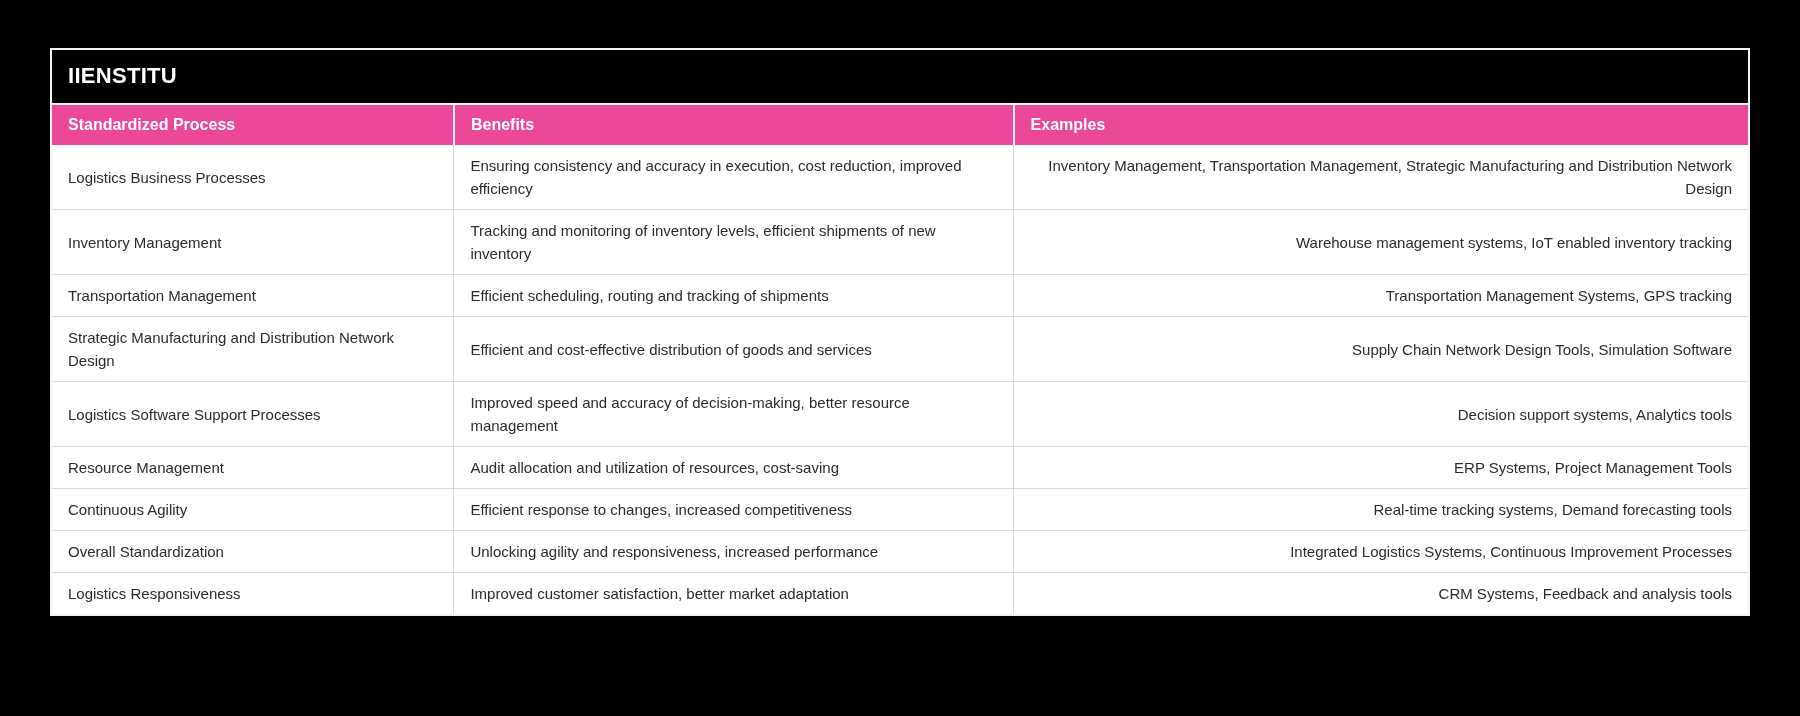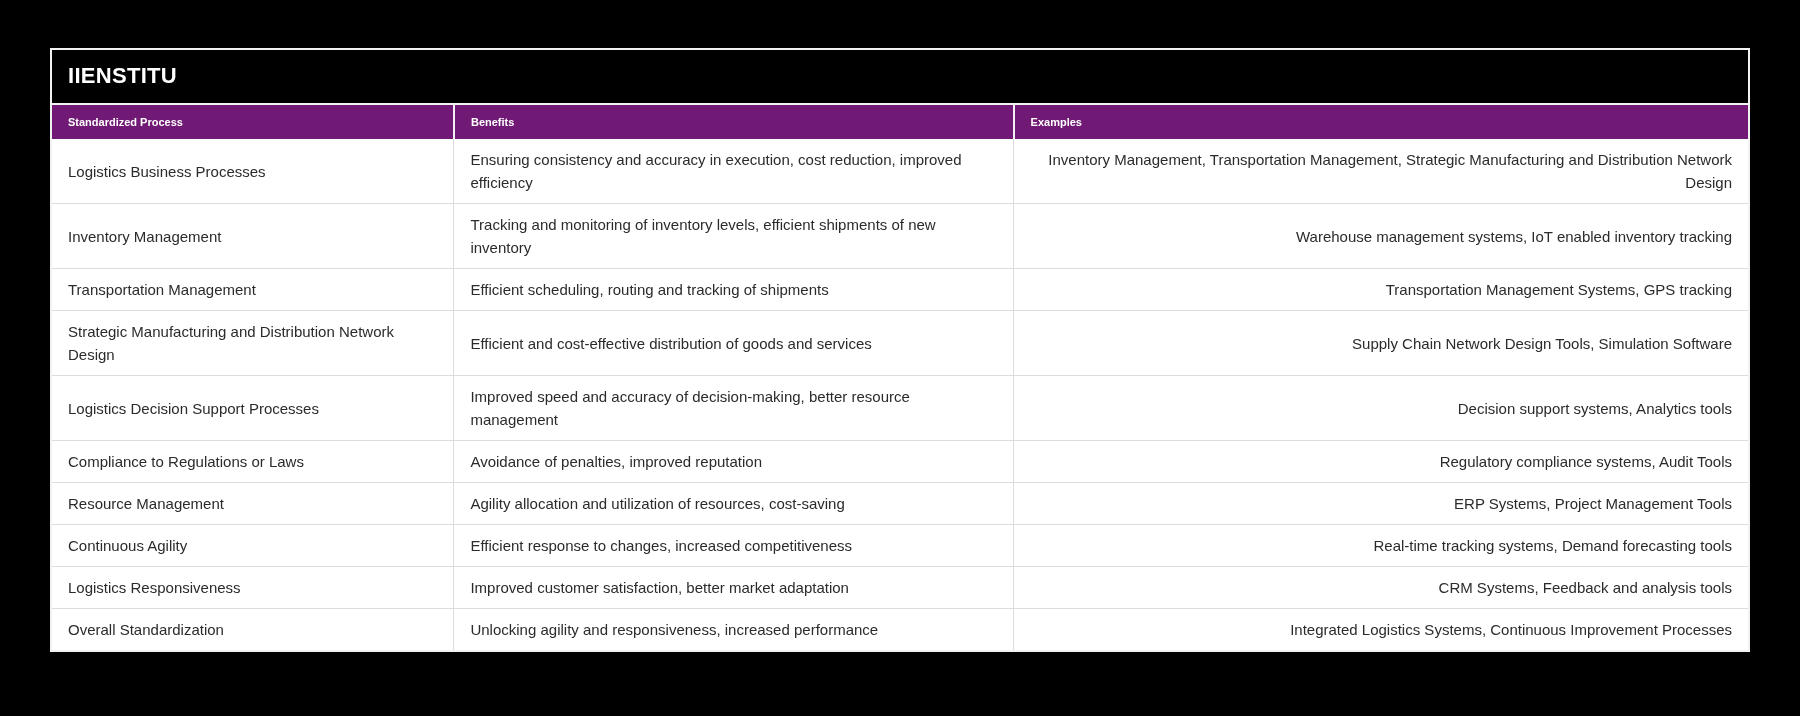--- a/index.html
+++ b/index.html
@@ -37,24 +37,24 @@
   }
   table.data-table {
     width: 100%;
     border-collapse: collapse;
     table-layout: fixed;
   }
   col.c1 { width: 23.7%; }
   col.c2 { width: 33.0%; }
   col.c3 { width: 43.3%; }
   thead th {
-    background: #701a75;
+    background: #ec4899;
     color: #ffffff;
     text-align: left;
-    font-size: 11px;
+    font-size: 16px;
     font-weight: bold;
     padding: 11px 16px;
     border-right: 2px solid #f2f2f2;
     vertical-align: middle;
   }
   thead th:last-child { border-right: none; padding-left: 16px; }
   tbody td {
     background: #ffffff;
     color: #2b2b2b;
     font-size: 15px;
@@ -103,45 +103,40 @@
             <td>Transportation Management</td>
             <td>Efficient scheduling, routing and tracking of shipments</td>
             <td>Transportation Management Systems, GPS tracking</td>
           </tr>
           <tr class="tall">
             <td>Strategic Manufacturing and Distribution Network Design</td>
             <td>Efficient and cost-effective distribution of goods and services</td>
             <td>Supply Chain Network Design Tools, Simulation Software</td>
           </tr>
           <tr class="tall">
-            <td>Logistics Decision Support Processes</td>
+            <td>Logistics Software Support Processes</td>
             <td>Improved speed and accuracy of decision-making, better resource management</td>
             <td>Decision support systems, Analytics tools</td>
           </tr>
           <tr class="short">
-            <td>Compliance to Regulations or Laws</td>
-            <td>Avoidance of penalties, improved reputation</td>
-            <td>Regulatory compliance systems, Audit Tools</td>
-          </tr>
-          <tr class="short">
             <td>Resource Management</td>
-            <td>Agility allocation and utilization of resources, cost-saving</td>
+            <td>Audit allocation and utilization of resources, cost-saving</td>
             <td>ERP Systems, Project Management Tools</td>
           </tr>
           <tr class="short">
             <td>Continuous Agility</td>
             <td>Efficient response to changes, increased competitiveness</td>
             <td>Real-time tracking systems, Demand forecasting tools</td>
           </tr>
           <tr class="short">
+            <td>Overall Standardization</td>
+            <td>Unlocking agility and responsiveness, increased performance</td>
+            <td>Integrated Logistics Systems, Continuous Improvement Processes</td>
+          </tr>
+          <tr class="short">
             <td>Logistics Responsiveness</td>
             <td>Improved customer satisfaction, better market adaptation</td>
             <td>CRM Systems, Feedback and analysis tools</td>
-          </tr>
-          <tr class="short">
-            <td>Overall Standardization</td>
-            <td>Unlocking agility and responsiveness, increased performance</td>
-            <td>Integrated Logistics Systems, Continuous Improvement Processes</td>
           </tr>
         </tbody>
     </table>
   </div>
 </div>
 
 </body></html>

